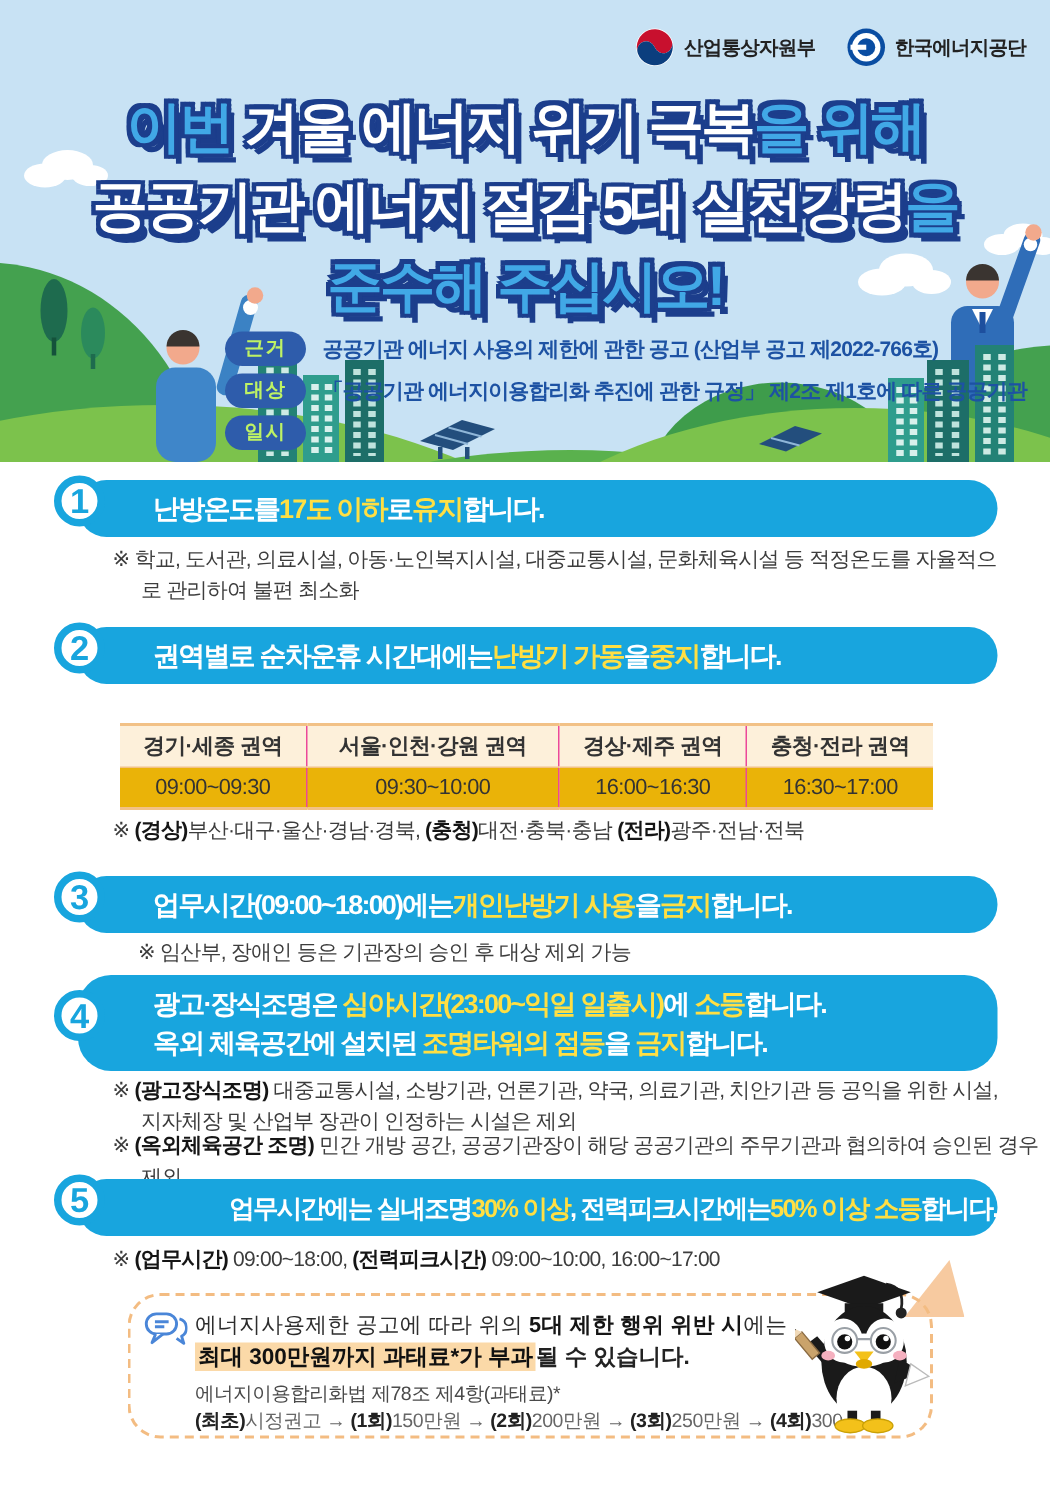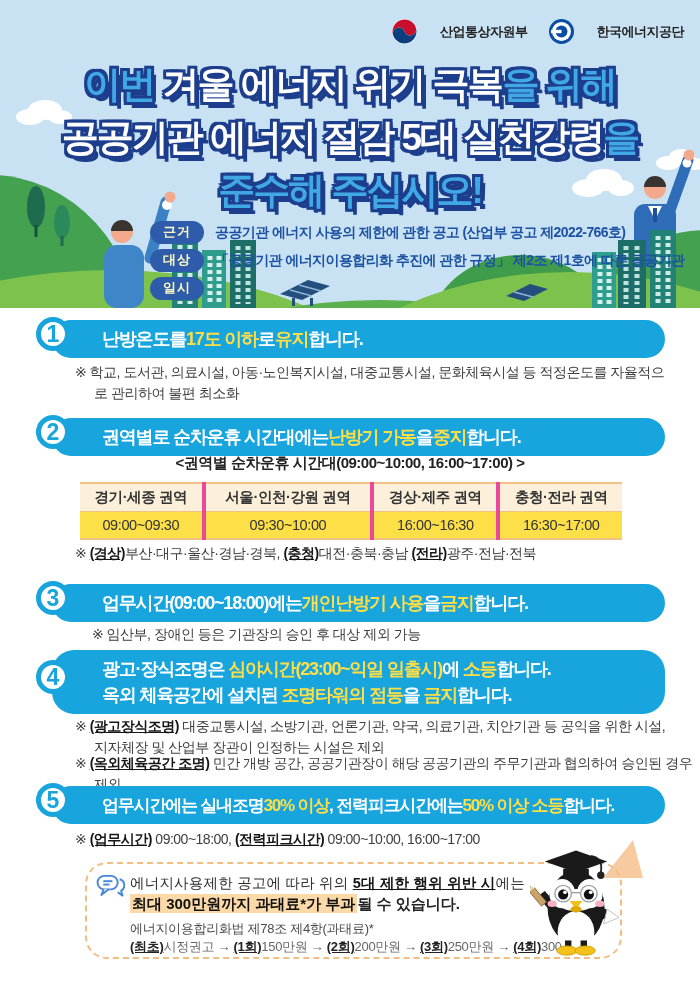--- a/index.html
+++ b/index.html
@@ -4,63 +4,63 @@
 <style>
   html,body{margin:0;padding:0;background:#e8e8e8;}
   *{box-sizing:border-box;}
   #poster{
     position:relative;width:700px;height:990px;margin:0 auto;background:#ffffff;
     overflow:hidden;font-family:"Liberation Sans","DejaVu Sans",sans-serif;
   }
   
   .sky-art{position:absolute;top:0;left:0;width:700px;height:308px;display:block;}
   .logos{position:absolute;top:18px;right:16px;display:flex;gap:20px;align-items:center;}
-  .logo{display:flex;align-items:center;gap:22px;}
+  .logo{display:flex;align-items:center;gap:6px;}
   .logo-tx{font-size:13px;font-weight:700;color:#222;letter-spacing:-0.5px;}
   .title{position:absolute;top:58px;left:0;width:700px;text-align:center;}
   .tl{
     font-size:37px;font-weight:800;line-height:53px;letter-spacing:-2px;white-space:nowrap;
     text-shadow:-3px -3px 0 #1c3e8c,3px -3px 0 #1c3e8c,-3px 3px 0 #1c3e8c,3px 3px 0 #1c3e8c,
       -3px 0 0 #1c3e8c,3px 0 0 #1c3e8c,0 -3px 0 #1c3e8c,0 3px 0 #1c3e8c,5px 6px 0 #1c3e8c;
   }
   .tw{color:#ffffff;} .tb{color:#41a8e6;}
   .info{position:absolute;top:221px;left:150px;}
   .info-row{display:flex;align-items:center;margin-bottom:5px;height:23px;}
-  .pill{background:#2e5cab;color:#fef9c3;border-radius:12px;font-size:13px;font-weight:700;
+  .pill{background:#2e5cab;color:#bef264;border-radius:12px;font-size:13px;font-weight:700;
     padding:2px 13px 3px;letter-spacing:1px;margin-right:11px;}
   .info-tx{font-size:14px;font-weight:700;color:#1d52a3;letter-spacing:-0.6px;white-space:nowrap;}
   
   .item{position:absolute;left:0;right:0;}
   .bar{
     position:absolute;left:52px;right:35px;height:38px;background:#18a5de;border-radius:22px;
     display:flex;align-items:center;padding-left:50px;
     font-size:18px;font-weight:800;color:#fff;letter-spacing:-1.2px;white-space:nowrap;
   }
   .bar.two{height:64px;flex-direction:column;align-items:flex-start;justify-content:center;}
   .bar.two .bl{line-height:26px;}
-  .bar.small{font-size:17px;}
+  .bar.small{font-size:17px;justify-content:flex-end;}
   .num{
     position:absolute;left:36px;top:-3px;width:34px;height:34px;background:#fff;
     border:5px solid #18a5de;border-radius:50%;display:flex;align-items:center;justify-content:center;
     color:#18a5de;font-size:23px;font-weight:800;z-index:2;
   }
   .num.mid{top:10px;}
   .y{color:#ffdf43;}
   .note{position:absolute;font-size:14px;line-height:21px;color:#3d3d3d;letter-spacing:-0.5px;
     padding-left:19px;text-indent:-19px;}
-  .nb{font-weight:800;color:#151515;text-decoration:underline;}
+  .nb{font-weight:800;color:#151515;}
   
   .caption{position:absolute;top:454px;left:0;width:700px;text-align:center;
     font-size:15px;font-weight:600;color:#222;letter-spacing:-0.5px;}
   .sched{position:absolute;top:482px;left:80px;width:542px;border-collapse:collapse;
     text-align:center;font-size:14.5px;color:#333;letter-spacing:-0.4px;}
   .sched th{background:#fdf0da;font-weight:600;padding:4px 0;height:27px;
     border-top:2px solid #f2c186;border-bottom:1px solid #f2c186;}
-  .sched td{padding:4px 0;height:27px;border-bottom:2px solid #f2c186;background:#fde047;}
-  .sched th+th,.sched td+td{border-left:4px solid #ec4899;}
+  .sched td{padding:4px 0;height:27px;border-bottom:2px solid #f2c186;background:#eab308;}
+  .sched th+th,.sched td+td{border-left:1px solid #ec4899;}
   
   .fbox{position:absolute;left:85px;top:862px;width:537px;height:97px;
     border:2px dashed #f3bc82;border-radius:22px;z-index:2;}
   .fico{position:absolute;left:96px;top:873px;z-index:3;}
   .f1{position:absolute;left:130px;top:874px;font-size:14.5px;color:#2d2d2d;letter-spacing:0.2px;z-index:3;}
   .f2{position:absolute;left:130px;top:895px;font-size:15px;font-weight:600;color:#222;z-index:3;}
   .f2 .hl{background:#fbd9a8;font-weight:800;color:#111;padding:1px 2px;}
   .f3{position:absolute;left:130px;top:920px;font-size:13px;color:#4a4a4a;letter-spacing:-0.3px;z-index:3;}
   .f4{position:absolute;left:130px;top:938px;font-size:13px;color:#666;letter-spacing:-0.3px;z-index:3;white-space:nowrap;}
   .f4 .nb{color:#222;}
@@ -214,21 +214,20 @@
   <div class="item" style="top:418px">
     <div class="num">2</div>
     <div class="bar">
       <span>권역별로 순차운휴 시간대에는 </span>
         <span class="y">난방기 가동</span>
         <span>을 </span>
         <span class="y">중지</span>
         <span>합니다.</span>
     </div>
   </div>
-  <div class="caption">&lt;권역별 순차운휴 시간대(09:00~10:00, 16:00~17:00) &gt;</div>
   <table class="sched">
     <tbody>
         <tr>
       <th>경기·세종 권역</th>
       <th>서울·인천·강원 권역</th>
       <th>경상·제주 권역</th>
       <th>충청·전라 권역</th>
     </tr>
     <tr>
       <td>09:00~09:30</td>

